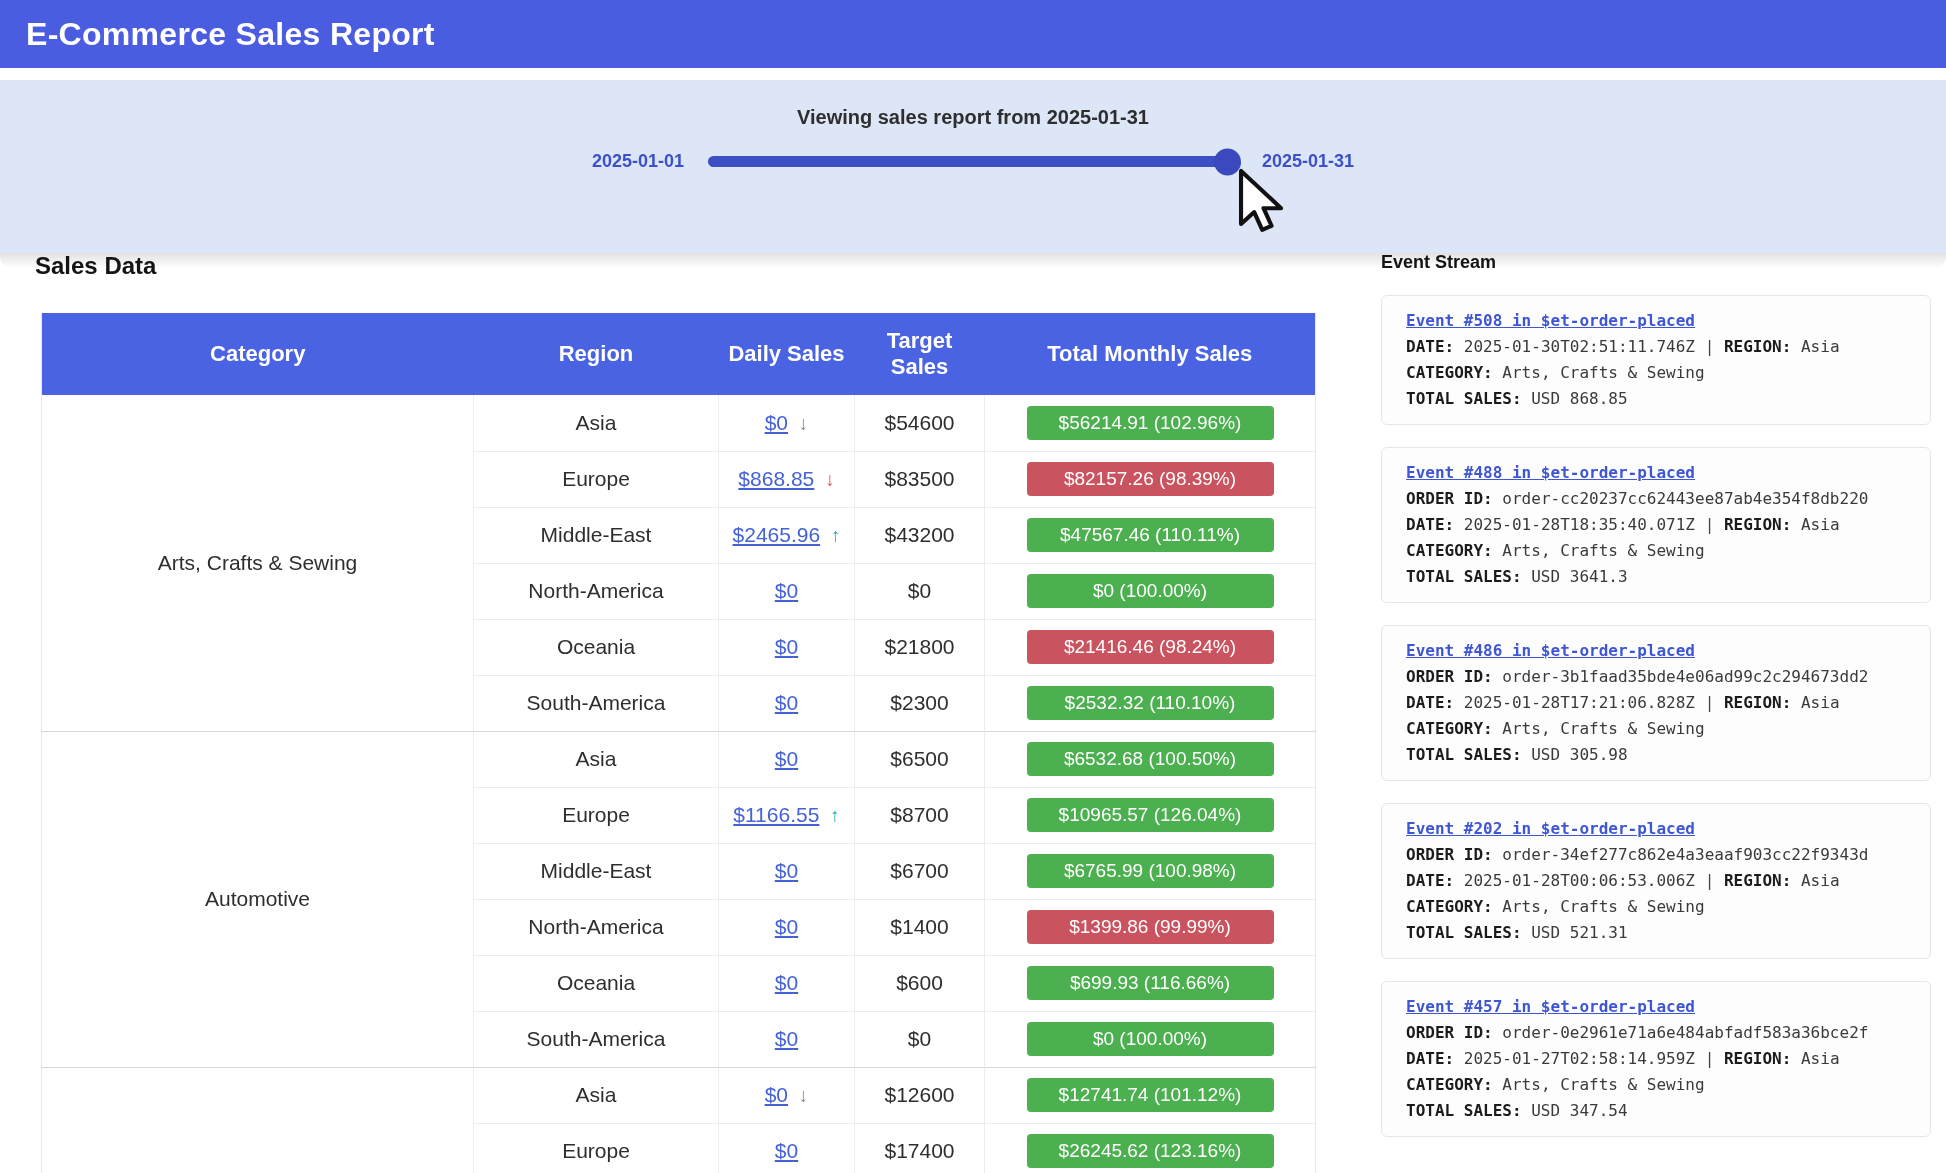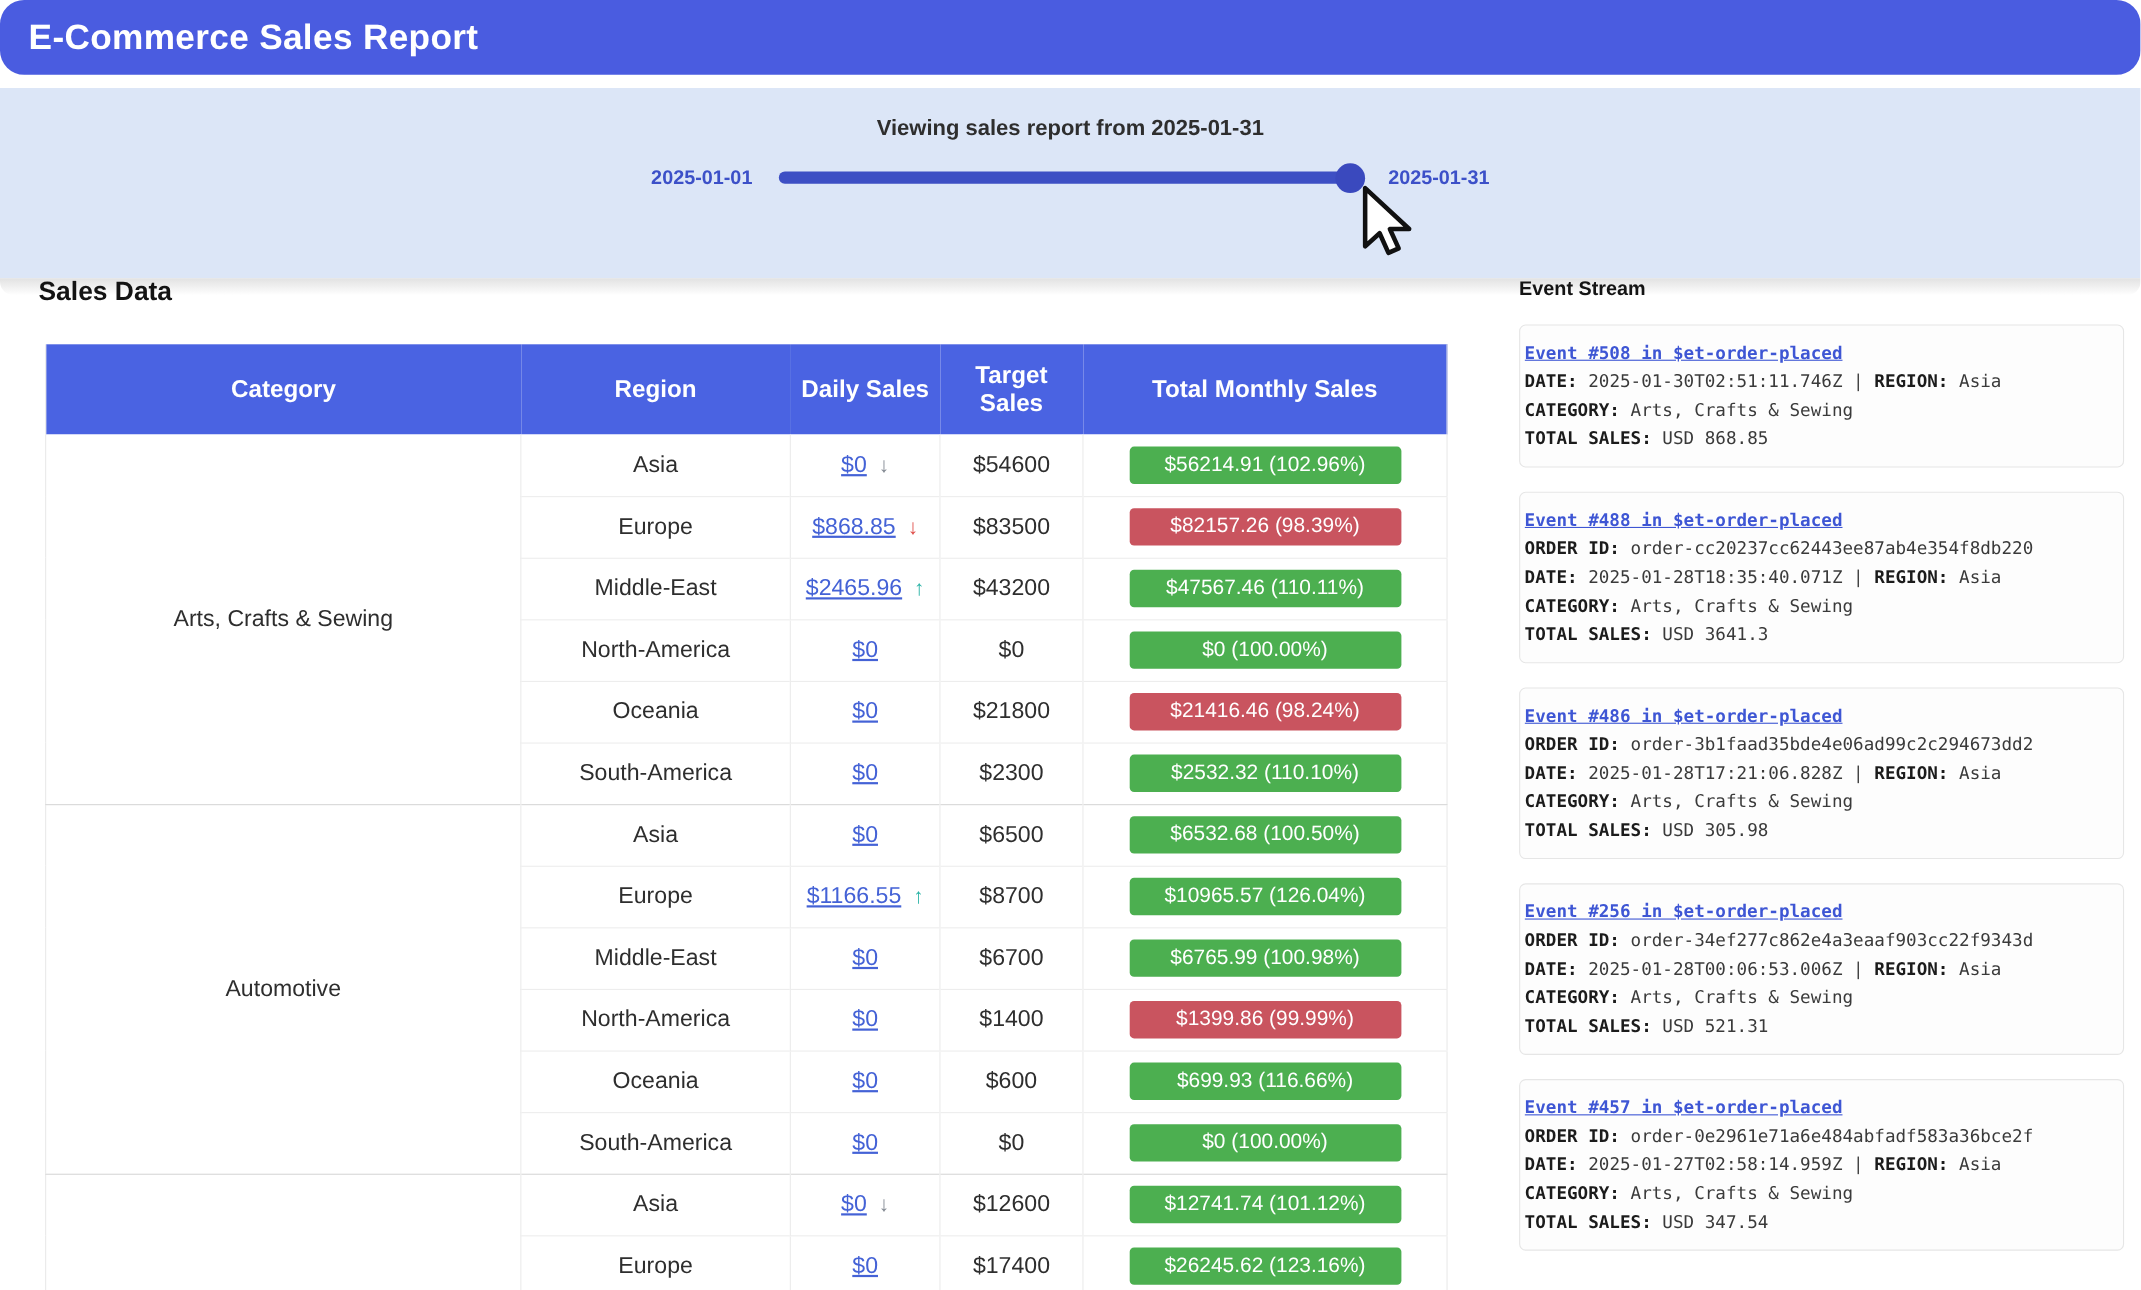--- a/index.html
+++ b/index.html
@@ -1,21 +1,21 @@
 <!DOCTYPE html>
 <html style="--header-bg: #4A5CE0; --band-bg: #DCE6F7; --table-header-bg: #4A63E2; --slider-track: #3D4FC4; --slider-thumb: #3A49BE; --slider-label: #3C50C8; --link-blue: #4462D6; --event-link: #3E56D4; --badge-green: #4CAF50; --badge-red: #C9545F; --highlight-cell: #DBE7FB; --arrow-gray: #858B94; --arrow-red: #E0524E; --arrow-teal: #2AB3A6;"><head>
 <meta charset="utf-8">
 <style>
   * { margin:0; padding:0; box-sizing:border-box; }
   html,body { width:1946px; height:1173px; overflow:hidden; background:#fff;
     font-family:"Liberation Sans", sans-serif; position:relative; }
 
   
   .app-header { position:absolute; top:0; left:0; width:1946px; height:68px;
-    background:var(--header-bg,#4A5CE0);border-radius:22px; }
+    background:var(--header-bg,#4A5CE0); }
   .app-title { position:absolute; left:26px; top:50%; transform:translateY(-50%);
     color:#fff; font-size:32px; font-weight:bold; letter-spacing:.3px; }
 
   
   .slider-band { position:absolute; top:80px; left:0; width:1946px; height:173px;
     background:var(--band-bg,#DCE6F7); }
   .slider-title { text-align:center; padding-top:26px; font-size:20px; font-weight:bold; color:#2e2e2e; }
   .slider-row { display:flex; justify-content:center; align-items:center; gap:24px; margin-top:22px; }
   .slider-label { color:var(--slider-label,#3C50C8); font-weight:bold; font-size:18px; }
   .slider-track { position:relative; width:530px; height:11px; border-radius:6px;
@@ -46,21 +46,21 @@
   .badge { display:inline-block; min-width:247px; height:34px; line-height:34px;
     border-radius:4px; color:#fff; font-size:19px; padding:0 10px; }
   .badge.green { background:var(--badge-green,#4CAF50); }
   .badge.red   { background:var(--badge-red,#C9545F); }
   td.hl { background:var(--highlight-cell,#DBE7FB); }
 
   
   .events { position:absolute; left:1381px; top:252px; width:557px; }
   .events-heading { font-size:18px; font-weight:bold; color:#141414; margin-bottom:22px; }
   .event-card { width:550px; border:1px solid #e6e6e6; border-radius:6px; background:#fdfdfd;
-    padding:12px 4px; margin-bottom:22px;
+    padding:12px 24px; margin-bottom:22px;
     font-family:"DejaVu Sans Mono", monospace; font-size:16px; line-height:26px; color:#3a3a3a; }
   .event-line { white-space:nowrap; overflow:hidden; }
   .event-link { color:var(--event-link,#3E56D4); font-weight:bold; text-decoration:underline; cursor:pointer; }
   .event-label { font-weight:bold; color:#1b1b1b; }
   .ev-sep { color:#444; }
 
   
   .cursor { position:absolute; left:1232px; top:168px; width:62px; height:68px; pointer-events:none; }
 </style>
 </head>
@@ -321,21 +321,21 @@
     <div class="event-line">
       <span class="event-label lbl-category">CATEGORY:</span>
       <span class="ev-category">Arts, Crafts &amp; Sewing</span>
     </div>
     <div class="event-line">
       <span class="event-label lbl-total">TOTAL SALES:</span>
       <span class="ev-total">USD 305.98</span>
     </div>
   </div>
       <div class="event-card">
-    <div class="event-line"><a class="event-link">Event #256 in $et-order-placed</a></div>
+    <div class="event-line"><a class="event-link">Event #202 in $et-order-placed</a></div>
     <div class="event-line">
       <span class="event-label lbl-order">ORDER ID:</span>
       <span class="ev-order">order-34ef277c862e4a3eaaf903cc22f9343d</span>
     </div>
     <div class="event-line">
       <span class="event-label lbl-date">DATE:</span>
       <span class="ev-date">2025-01-28T00:06:53.006Z</span>
       <span class="ev-sep"> | </span>
       <span class="event-label lbl-region">REGION:</span>
       <span class="ev-region">Asia</span>

